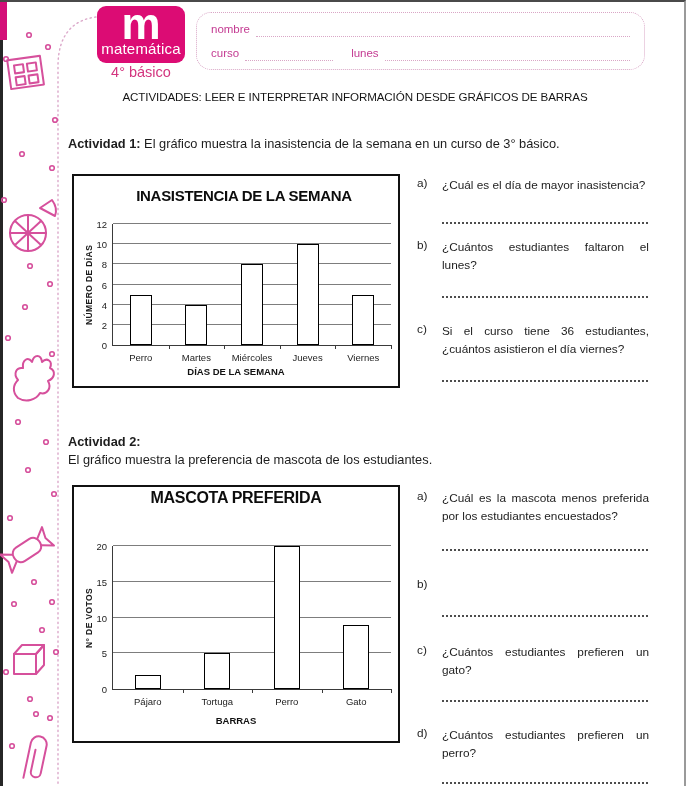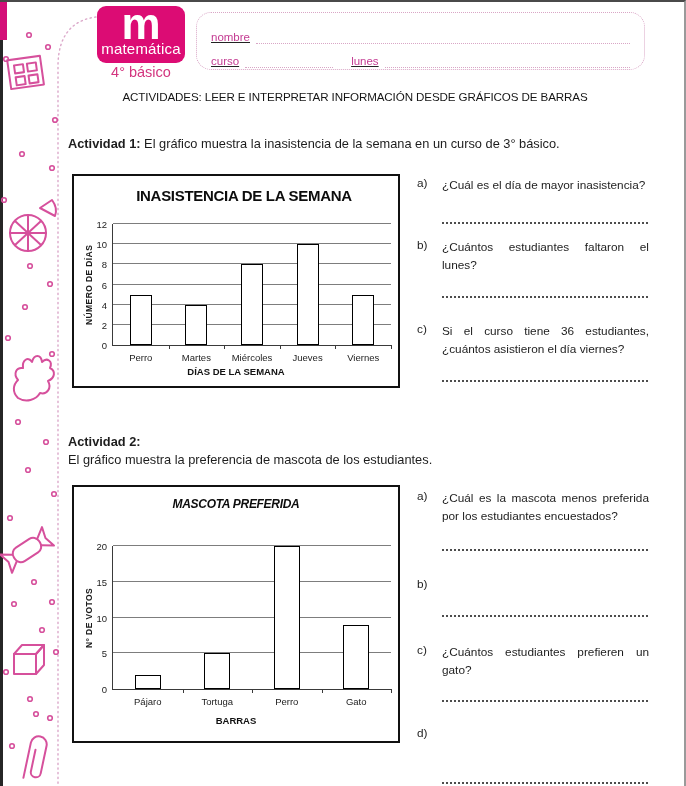--- a/index.html
+++ b/index.html
@@ -15,21 +15,21 @@
   
   .logo{position:absolute;left:97px;top:4px;width:88px;height:57px;background:#dc0c74;
         border-radius:9px;text-align:center;}
   .logo-m{font-size:44px;font-weight:bold;color:#fff;line-height:40px;margin-top:-2px;}
   .logo-sub{font-size:15px;color:#fff;margin-top:-4px;letter-spacing:.2px;}
   .grade{position:absolute;left:92px;top:62px;width:98px;text-align:center;
          color:#d3357f;font-size:14.5px;}
   .form-box{position:absolute;left:196px;top:10px;width:449px;height:58px;
             border:1.5px dotted #d9a6c6;border-radius:15px;box-sizing:border-box;
             padding:7px 14px 0 14px;}
-  .form-row{display:flex;align-items:flex-end;height:22px;margin-top:2px;text-decoration:underline;}
+  .form-row{display:flex;height:22px;margin-top:2px;}
   .form-label{color:#c43b92;font-size:11.5px;padding-right:6px;line-height:14px;}
   .dotline{border-bottom:1.6px dotted #d9a6c6;height:14px;flex:1;}
   .dotline.fixed{flex:0 0 88px;margin-right:18px;}
 
   .main-title{position:absolute;left:60px;top:88px;width:590px;text-align:center;
               font-weight:normal;font-size:11.6px;letter-spacing:-0.1px;color:#151515;}
 
   .act-line{position:absolute;left:68px;font-size:12.8px;color:#1d1d1d;}
   .act-label{font-weight:bold;}
 
@@ -206,21 +206,21 @@
   </div>
 
   <div class="act-line" style="top:432px;">
     <span class="act-label">Actividad 2:</span>
   </div>
   <div class="act-line" style="top:450px;">
     <span>El gráfico muestra la preferencia de mascota de los estudiantes.</span>
   </div>
 
   <div class="chart" style="top:483px;height:258px;">
-    <div class="chart-title" style="top:10px;font-size:12px;font-style:italic;">MASCOTA PREFERIDA</div>
+    <div class="chart-title" style="top:2px;font-size:16px;">MASCOTA PREFERIDA</div>
     <div class="ylab" style="left:8px;top:59px;height:143px;">N° DE VOTOS</div>
     <div class="plot" style="left:38px;top:59px;width:278px;height:143px;">
         <div class="ytick" style="bottom: calc(0% - 6px);">0</div>
         <div class="gridline" style="bottom: 25%;"></div>
         <div class="ytick" style="bottom: calc(25% - 6px);">5</div>
         <div class="gridline" style="bottom: 50%;"></div>
         <div class="ytick" style="bottom: calc(50% - 6px);">10</div>
         <div class="gridline" style="bottom: 75%;"></div>
         <div class="ytick" style="bottom: calc(75% - 6px);">15</div>
         <div class="gridline" style="bottom: 100%;"></div>
@@ -251,16 +251,17 @@
       <span class="qletter">b)</span>
     </div>
     <div class="answer-line" style="top:130px;"></div>
     <div class="q" style="top:158px;">
       <span class="qletter">c)</span>
       <div class="qtext">¿Cuántos estudiantes prefieren un gato?</div>
     </div>
     <div class="answer-line" style="top:215px;"></div>
     <div class="q" style="top:241px;">
       <span class="qletter">d)</span>
+      <div class="qtext">¿Cuántos estudiantes prefieren un perro?</div>
     </div>
     <div class="answer-line" style="top:297px;"></div>
   </div>
 </div>
 
 </body></html>

